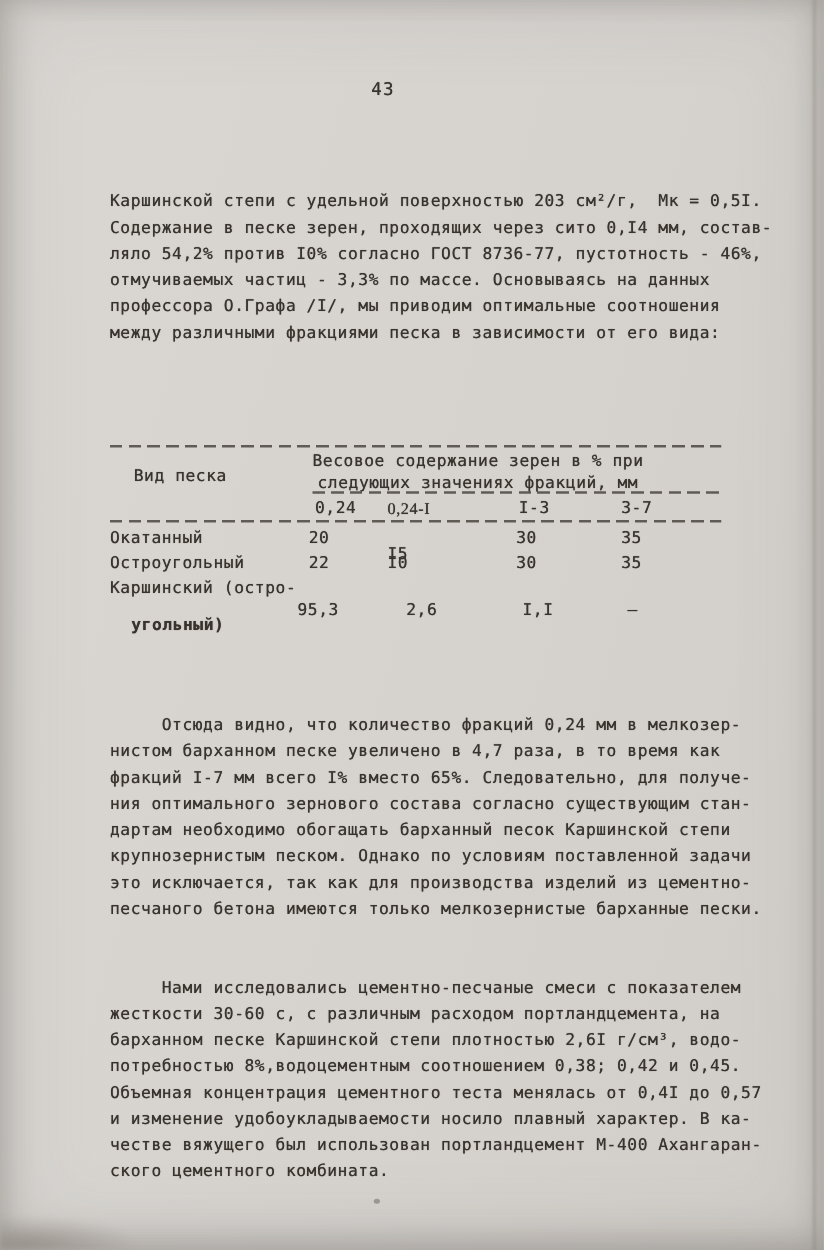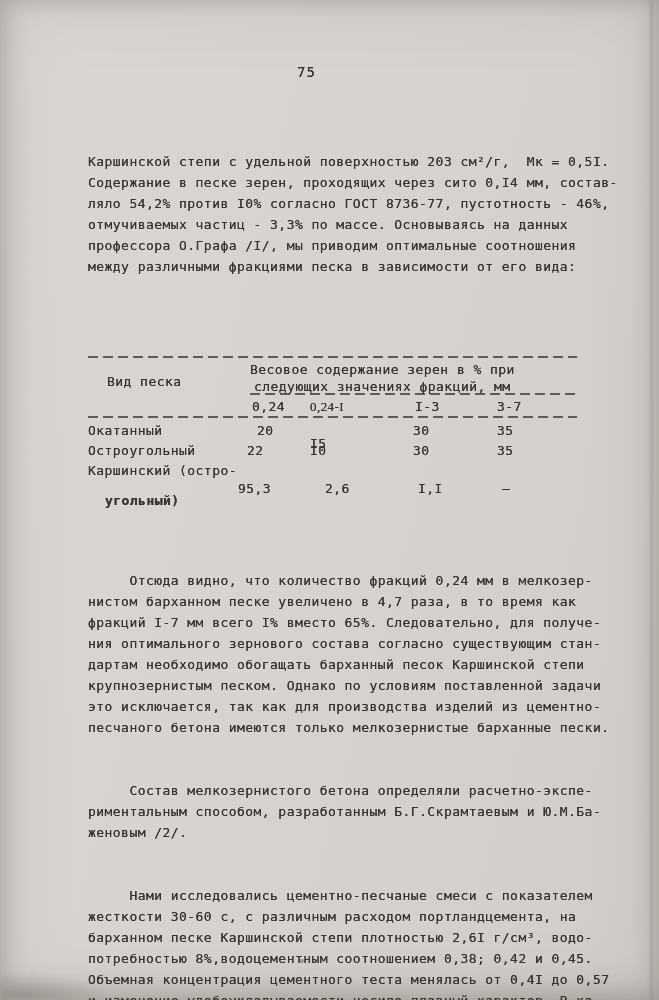--- a/index.html
+++ b/index.html
@@ -52,21 +52,21 @@
   .edge-r {
     right: 6px; top: 0; width: 3px; height: 1000px;
     background: rgba(115,110,102,0.22); filter: blur(1px);
   }
 </style>
 </head>
 <body>
 
 <div class="sheet">
 
-  <div class="page-number ink">75</div>
+  <div class="page-number ink">43</div>
 
   <div class="content ink">
 
     <div class="para">Каршинской степи с удельной поверхностью 203 см²/г,  Мк = 0,5I.
 Содержание в песке зерен, проходящих через сито 0,I4 мм, состав-
 ляло 54,2% против I0% согласно ГОСТ 8736-77, пустотность - 46%,
 отмучиваемых частиц - 3,3% по массе. Основываясь на данных
 профессора О.Графа /I/, мы приводим оптимальные соотношения
 между различными фракциями песка в зависимости от его вида:</div>
 
@@ -80,21 +80,21 @@
 
       <div class="tc" style="left:164px; top:40px;">0,24</div>
       <div class="tc" style="left:222px; top:40px;font-family:Liberation Serif, serif;">0,24-I</div>
       <div class="tc" style="left:327px; top:40px;">I-3</div>
       <div class="tc" style="left:409px; top:40px;">3-7</div>
 
       <div class="rule" style="top:60px; left:0; width:489px;"></div>
 
       
       <div class="tc" style="left:0; top:64px;text-align:right;">Окатанный</div>
-      <div class="tc" style="left:159px; top:64px;margin-left:10px;">20</div>
+      <div class="tc" style="left:159px; top:64px;">20</div>
       <div class="tc" style="left:222px; top:77px;">I5</div>
       <div class="tc" style="left:325px; top:64px;">30</div>
       <div class="tc" style="left:409px; top:64px;">35</div>
 
       
       <div class="tc" style="left:0; top:84px;">Остроугольный</div>
       <div class="tc" style="left:159px; top:84px;">22</div>
       <div class="tc" style="left:222px; top:84px;">I0</div>
       <div class="tc" style="left:325px; top:84px;">30</div>
       <div class="tc" style="left:409px; top:84px;">35</div>
@@ -109,23 +109,20 @@
     </div>
 
     <div class="para">     Отсюда видно, что количество фракций 0,24 мм в мелкозер-
 нистом барханном песке увеличено в 4,7 раза, в то время как
 фракций I-7 мм всего I% вместо 65%. Следовательно, для получе-
 ния оптимального зернового состава согласно существующим стан-
 дартам необходимо обогащать барханный песок Каршинской степи
 крупнозернистым песком. Однако по условиям поставленной задачи
 это исключается, так как для производства изделий из цементно-
 песчаного бетона имеются только мелкозернистые барханные пески.</div>
-    <div class="para">     Состав мелкозернистого бетона определяли расчетно-экспе-
-риментальным способом, разработанным Б.Г.Скрамтаевым и Ю.М.Ба-
-женовым /2/.</div>
     <div class="para">     Нами исследовались цементно-песчаные смеси с показателем
 жесткости 30-60 с, с различным расходом портландцемента, на
 барханном песке Каршинской степи плотностью 2,6I г/см³, водо-
 потребностью 8%,водоцементным соотношением 0,38; 0,42 и 0,45.
 Объемная концентрация цементного теста менялась от 0,4I до 0,57
 и изменение удобоукладываемости носило плавный характер. В ка-
 честве вяжущего был использован портландцемент М-400 Ахангаран-
 ского цементного комбината.</div>
     
 

